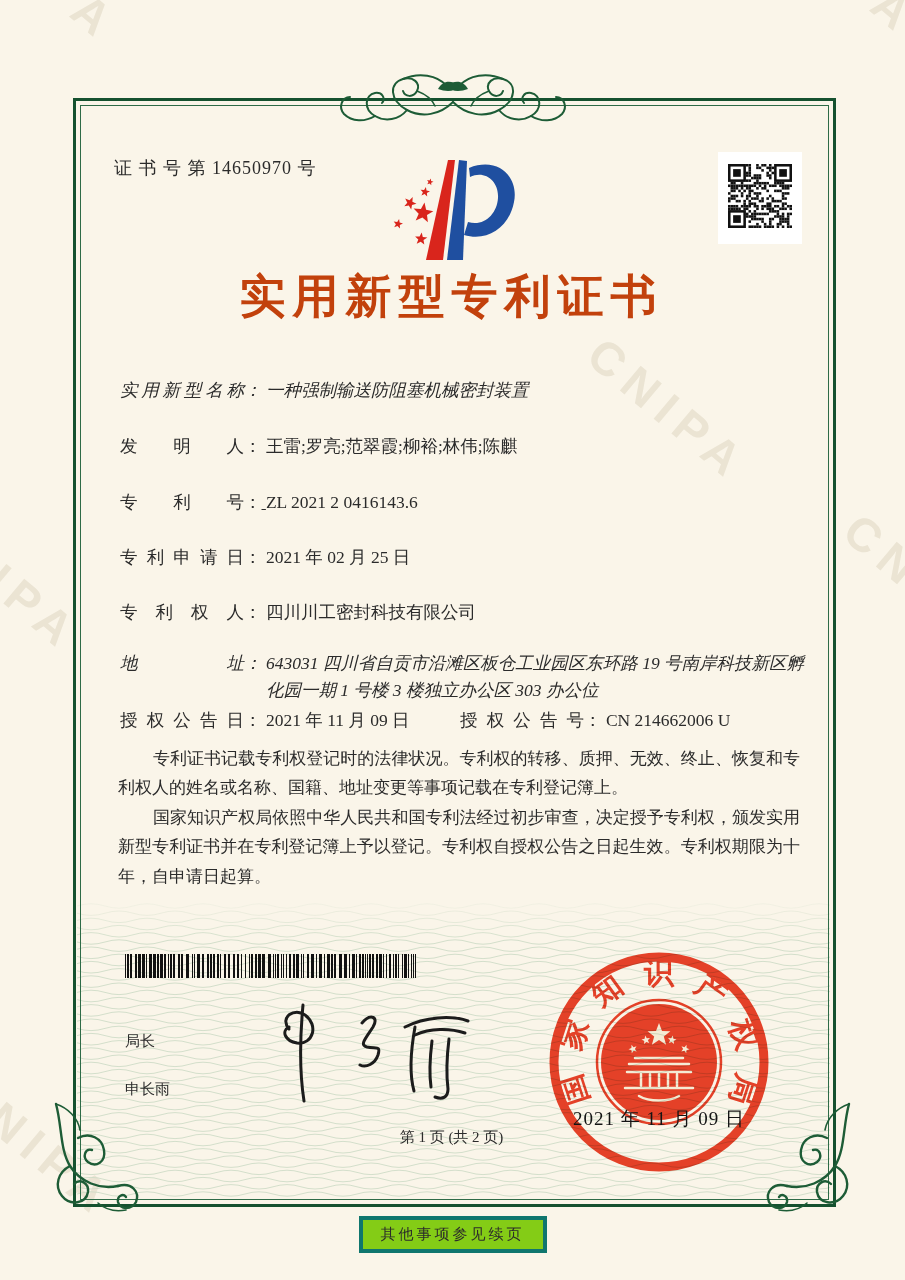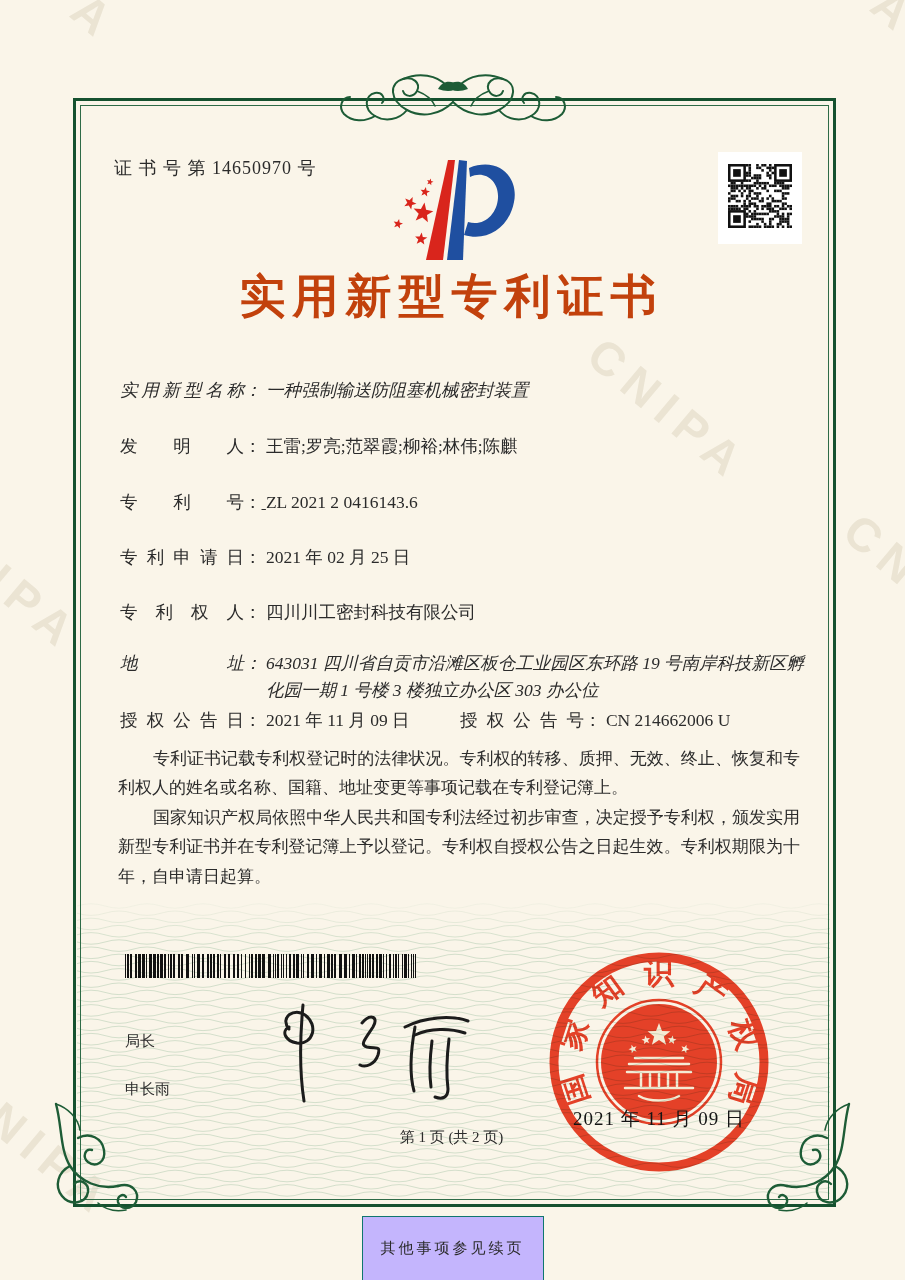--- a/index.html
+++ b/index.html
@@ -29,21 +29,21 @@
          line-height:29.4px;text-align:justify;}
   .paras p{margin:0;text-indent:35px;}
   .barcode{position:absolute;left:125px;top:954px;}
   .sig{position:absolute;left:125px;font-size:15px;}
   .sigsvg{position:absolute;left:265px;top:995px;}
   .seal{position:absolute;left:543px;top:946px;mix-blend-mode:multiply;opacity:.95;}
   .sealdate{position:absolute;left:543px;top:1106px;width:232px;text-align:center;
             font-size:19px;color:#141414;letter-spacing:1px;z-index:6;}
   .pagenum{position:absolute;left:73px;top:1128px;width:757px;text-align:center;font-size:15px;}
   .contnote{position:absolute;left:50%;top:1216px;transform:translateX(-50%);
-            background:#c4b5fd;border:1px solid #0f766e;padding:22px 18px;font-size:15px;
+            background:#84cc16;border:4px solid #0f766e;padding:5px 18px;font-size:15px;
             letter-spacing:3px;}
 </style>
 </head>
 <body>
 
 <div class="page">
 
   <span class="wm" style="left:-58px;top:-58px;">CNIPA</span>
   <span class="wm" style="left:742px;top:-64px;">CNIPA</span>
   <span class="wm" style="left:572px;top:382px;">CNIPA</span>

